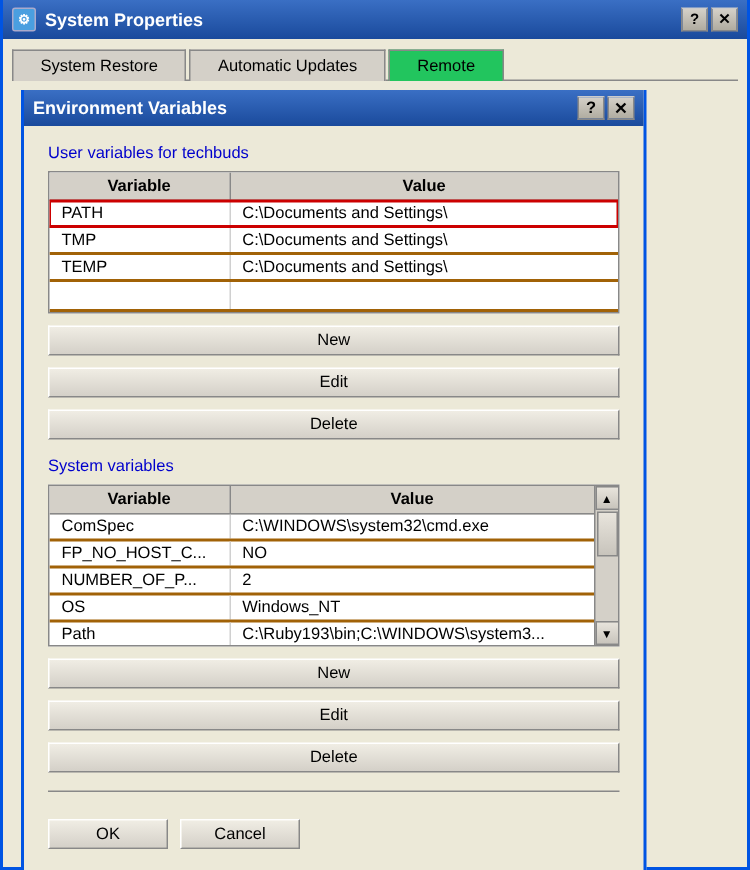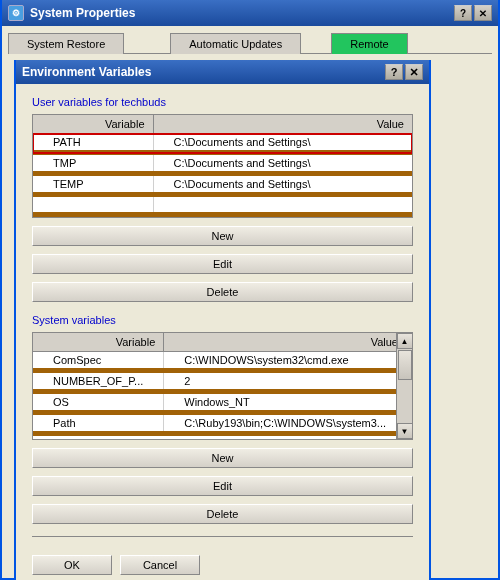--- a/index.html
+++ b/index.html
@@ -62,21 +62,20 @@
       font-size: 10px;
       cursor: pointer;
       color: #000;
     }
 
     
     .tabs-area {
       display: flex;
       padding: 6px 6px 0 6px;
       background: #ece9d8;
-      gap: 28px;
     }
 
     .tab {
       padding: 4px 18px;
       background: #d4d0c8;
       border: 1px solid #888;
       border-bottom: none;
       font-size: 11px;
       cursor: pointer;
       color: #000;
@@ -157,32 +156,32 @@
     .var-table {
       width: 100%;
       border-collapse: collapse;
       font-size: 11px;
     }
 
     .var-table th {
       background: #d4d0c8;
       border-bottom: 1px solid #888;
       padding: 3px 8px;
-      text-align: right;
-      font-weight: normal;
+      text-align: center;
+      font-weight: bold;
     }
 
     .var-table th:first-child {
       width: 120px;
       border-right: 1px solid #888;
     }
 
     .var-table td {
-      padding: 2px 20px;
-      border-bottom: 5px solid #a16207;
+      padding: 2px 8px;
+      border-bottom: 2px solid #a16207;
       margin-top: 14px;
     }
 
     .var-table td:first-child {
       border-right: 1px solid #d0d0d0;
       width: 120px;
     }
 
     
     .btn-row {
@@ -282,21 +281,21 @@
     <div class="titlebar-btns">
       <div class="titlebar-btn">?</div>
       <div class="titlebar-btn">✕</div>
     </div>
   </div>
 
   <div class="tabs-area">
     <div class="tab">
       <span>System Restore</span>
     </div>
-    <div class="tab" style="margin-left:18px;">
+    <div class="tab" style="margin-left:2px;">
       <span>Automatic Updates</span>
     </div>
     <div class="tab active" style="margin-left:2px;">
       <span>Remote</span>
     </div>
   </div>
   <div style="border-top:1px solid #888; margin:0 6px;"></div>
 
   <div class="dialog-overlay">
 
@@ -357,20 +356,24 @@
                 <th>Variable</th>
                 <th>Value</th>
               </tr>
             </thead>
             <tbody>
               <tr>
                 <td>ComSpec</td>
                 <td>C:\WINDOWS\system32\cmd.exe</td>
               </tr>
               <tr>
+                <td>FP_NO_HOST_C...</td>
+                <td>NO</td>
+              </tr>
+              <tr>
                 <td>NUMBER_OF_P...</td>
                 <td>2</td>
               </tr>
               <tr>
                 <td>OS</td>
                 <td>Windows_NT</td>
               </tr>
               <tr>
                 <td>Path</td>
                 <td>C:\Ruby193\bin;C:\WINDOWS\system3...</td>

